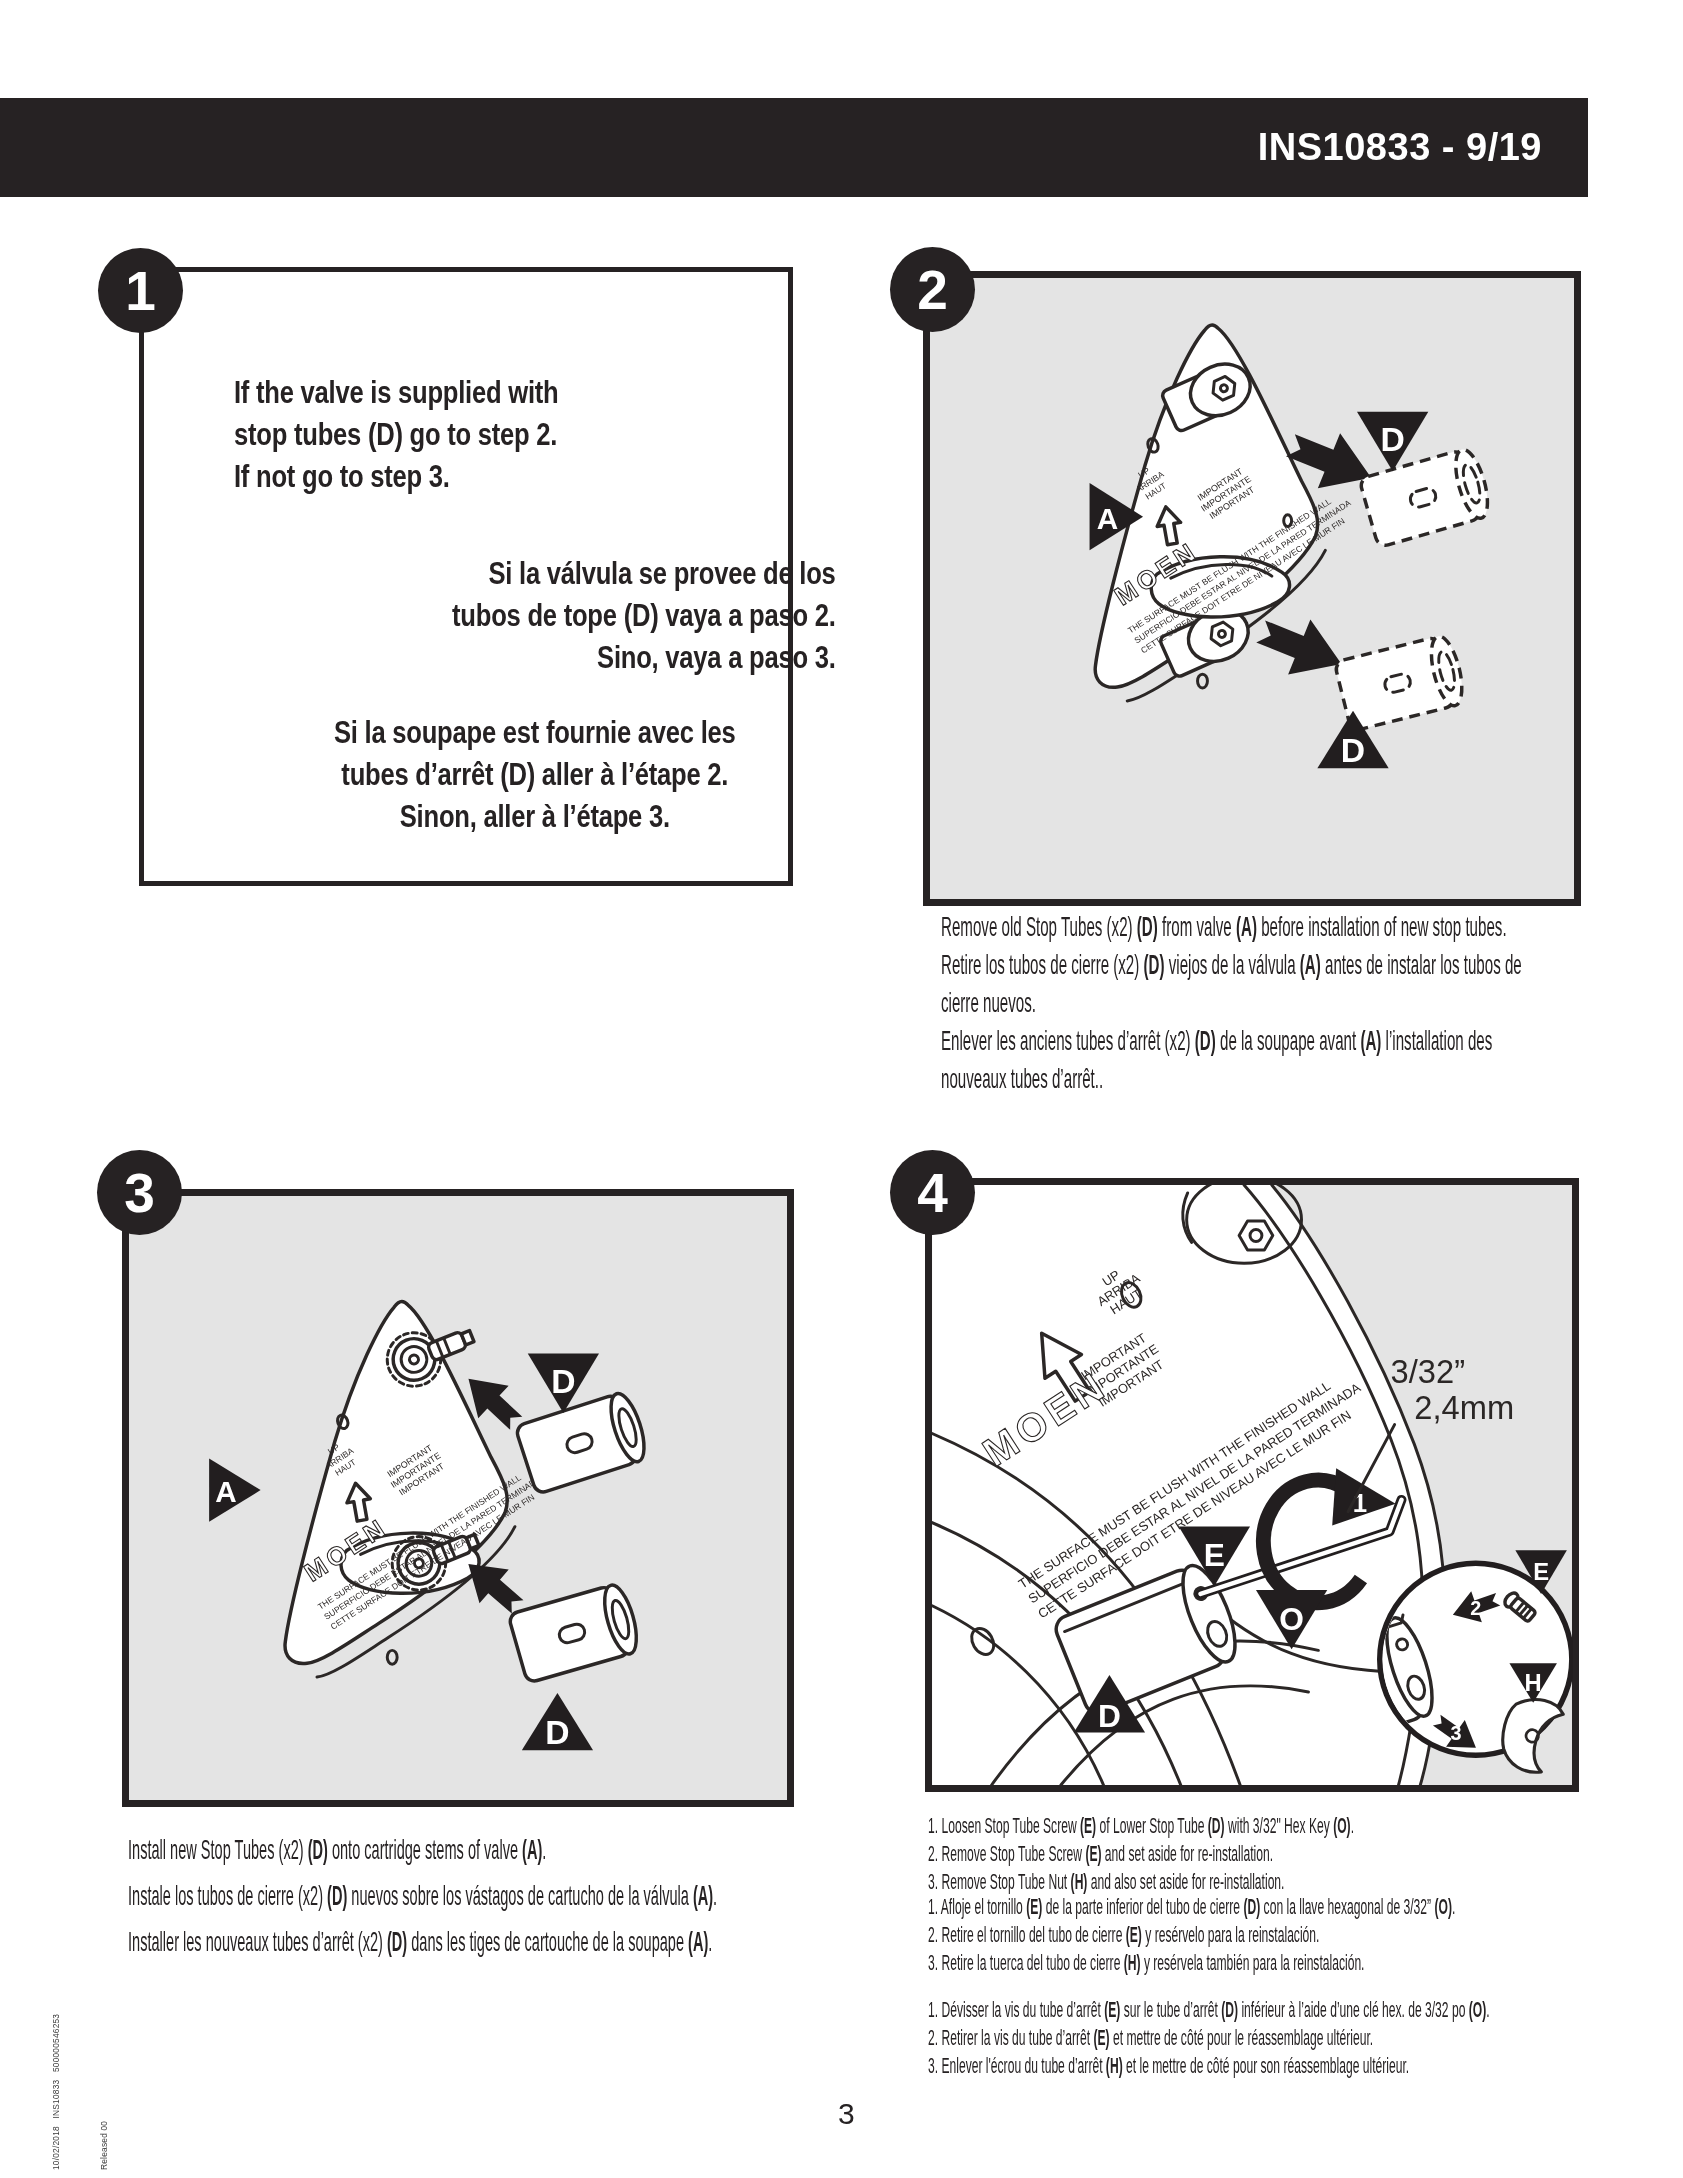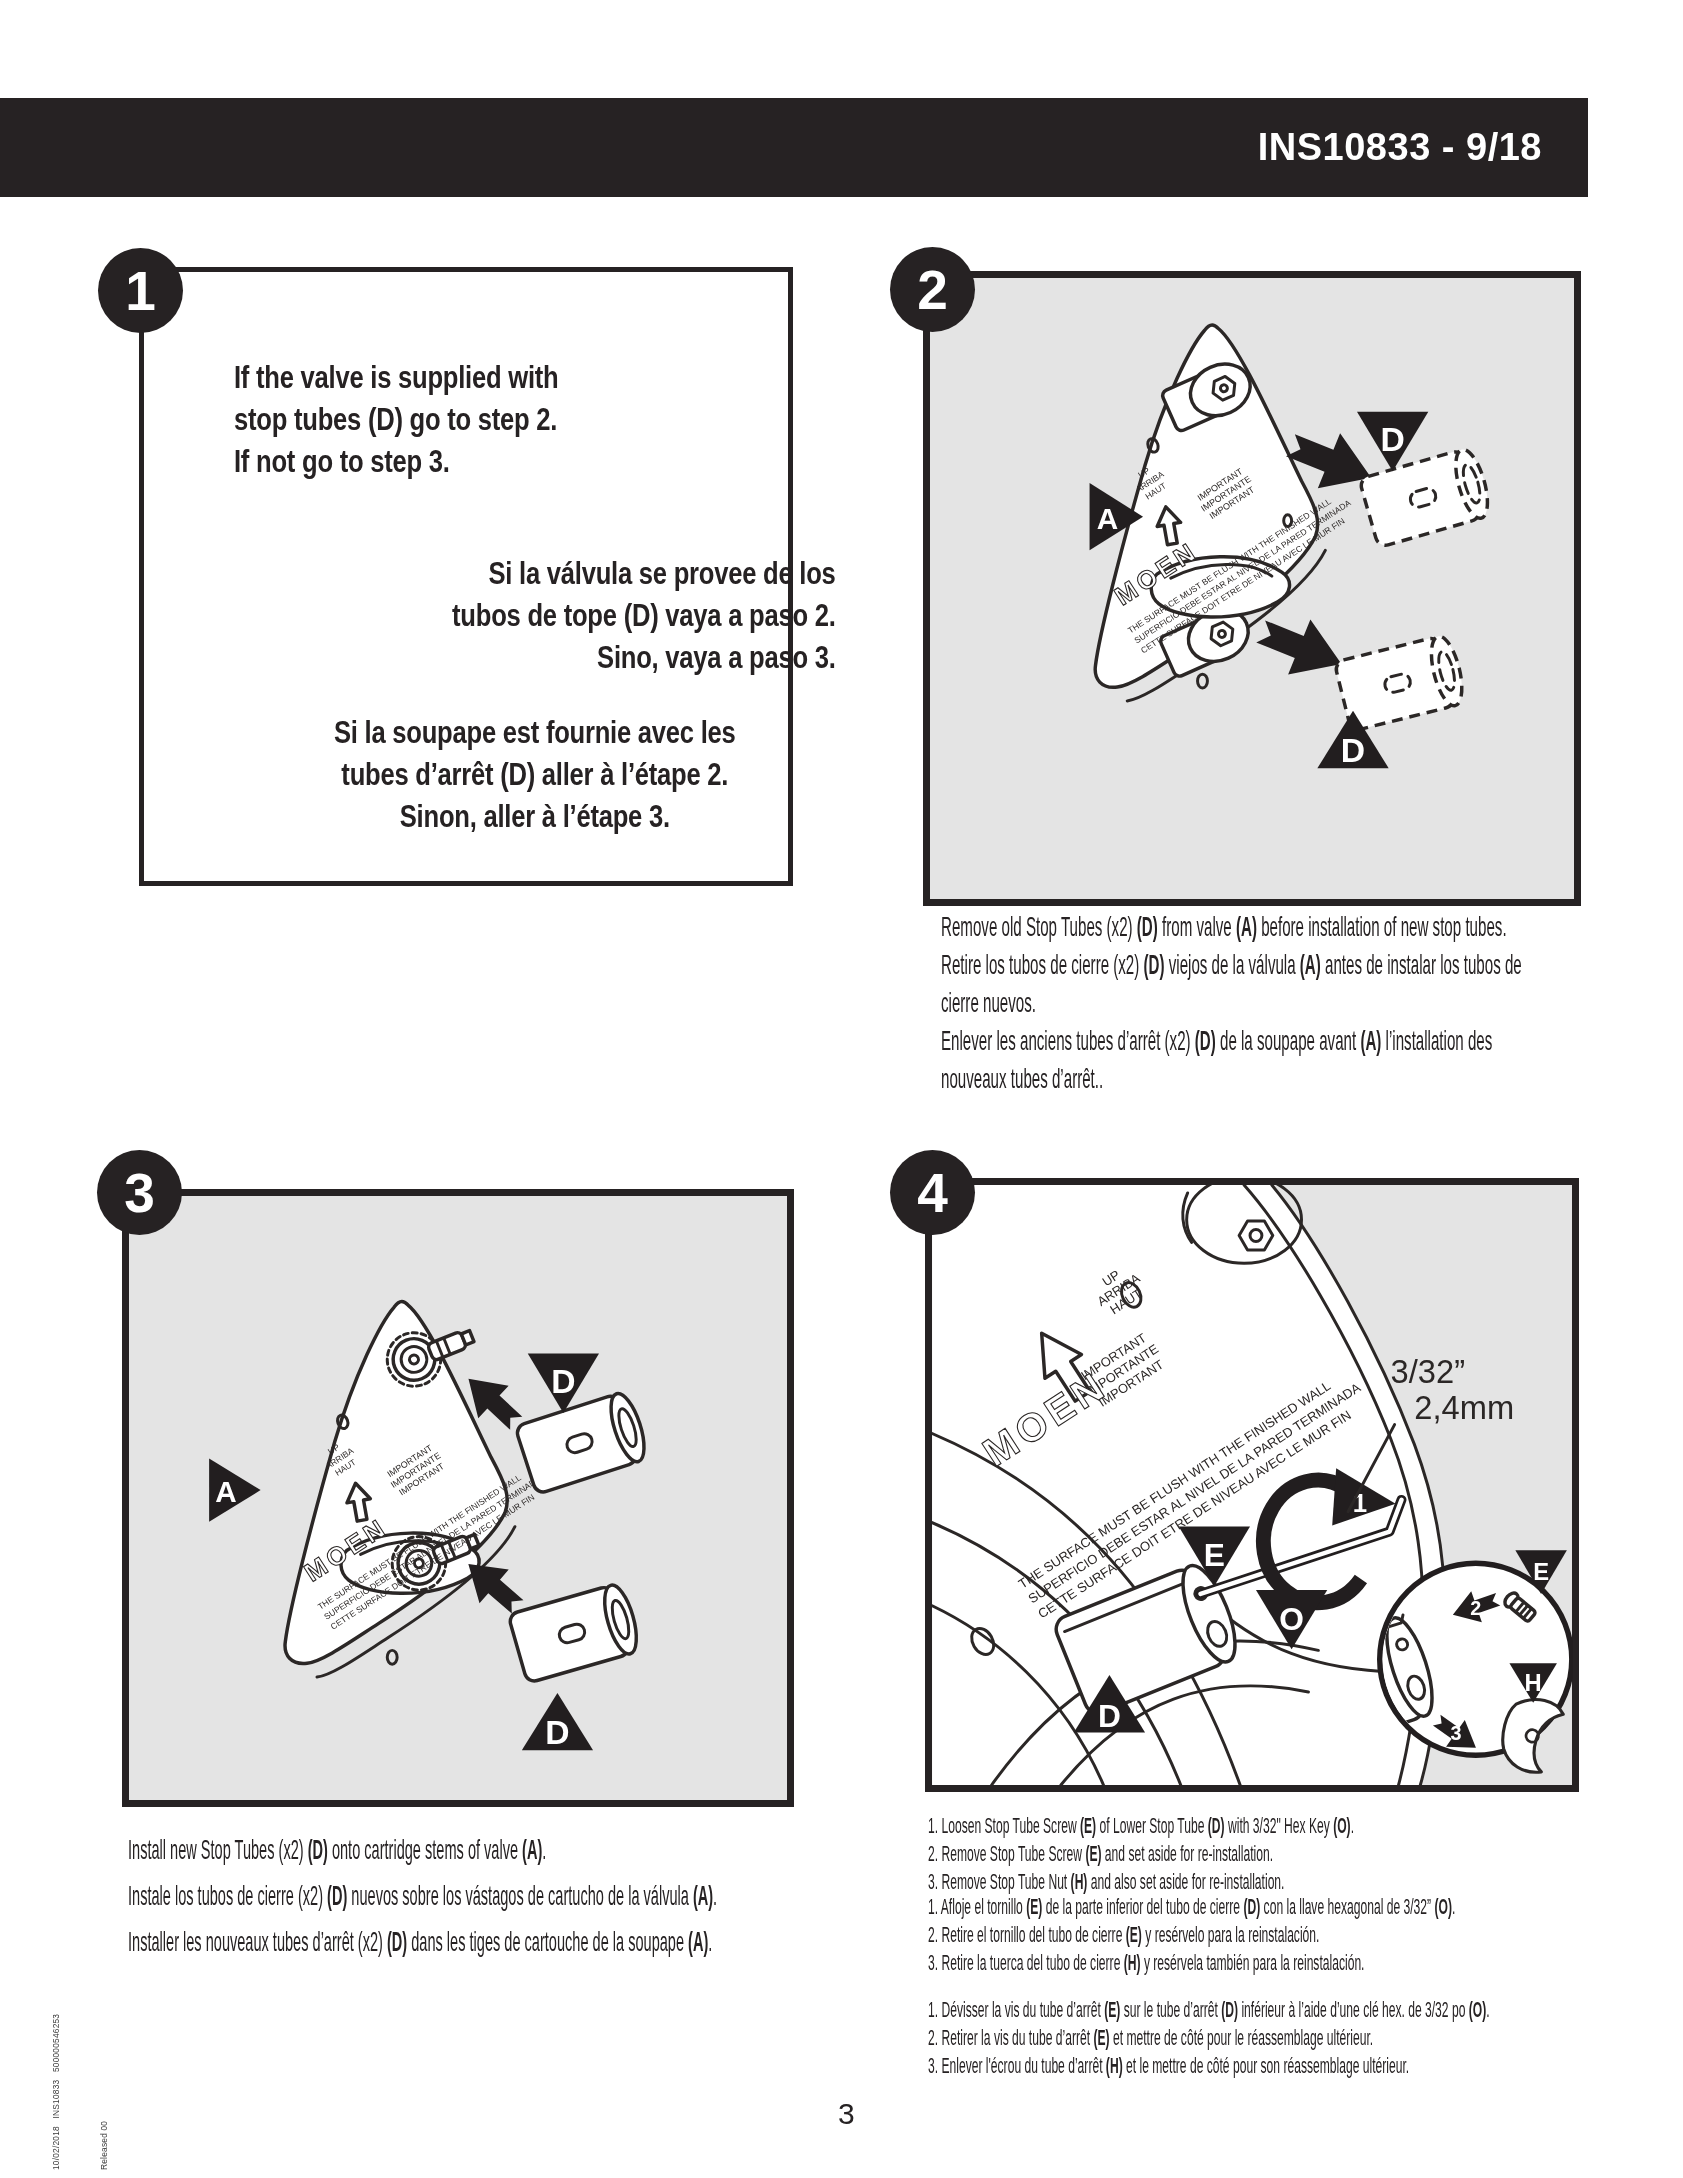--- a/index.html
+++ b/index.html
@@ -42,28 +42,28 @@
   svg .ft  { fill:#2b2726; }
   svg .ftm { fill:#2b2726; text-anchor:middle; }
   svg .brand { fill:#fff; stroke:#2b2726; stroke-width:1.1; font-weight:bold; }
 </style>
 </head>
 <body>
 
 <div class="page">
 
   <div class="header-bar">
-    <span class="doc-code">INS10833 - 9/18</span>
+    <span class="doc-code">INS10833 - 9/19</span>
   </div>
 
   <div class="panel white" style="left:139px;top:267px;width:654px;height:619px;"></div>
   <div class="badge" style="left:98px;top:248px;">
     <span>1</span>
   </div>
-  <div class="s1block" style="top:356px;">
+  <div class="s1block" style="top:371px;">
     <div class="s1inner">If the valve is supplied with
 stop tubes (D) go to step 2.
 If not go to step 3.</div>
   </div>
   <div class="s1block" style="top:552px;text-align:right;">
     <div class="s1inner">Si la válvula se provee de los
 tubos de tope (D) vaya a paso 2.
 Sino, vaya a paso 3.</div>
   </div>
   <div class="s1block" style="top:711px;text-align:center;">

